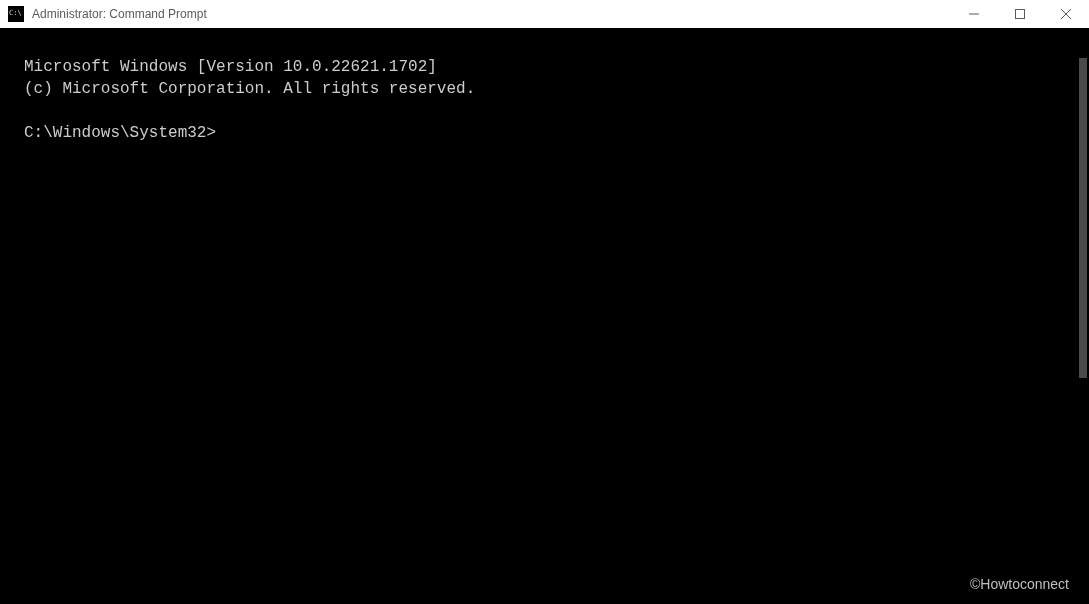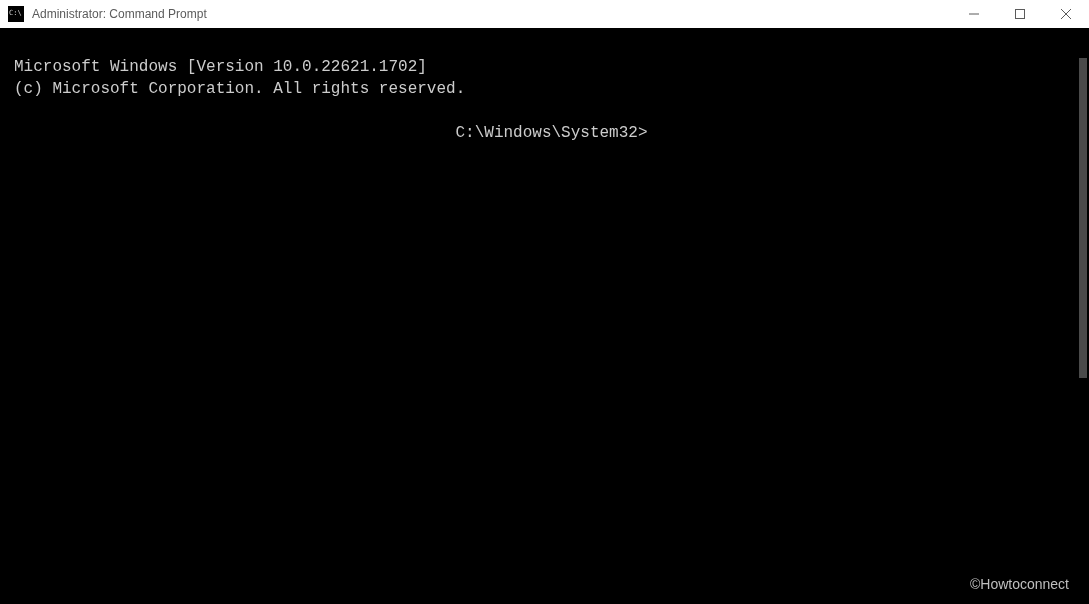--- a/index.html
+++ b/index.html
@@ -74,33 +74,32 @@
     fill: none;
   }
   .terminal-area {
     position: absolute;
     top: 28px;
     left: 0;
     right: 0;
     bottom: 0;
     background: #000000;
     box-sizing: border-box;
-    padding: 6px 0 0 14px;
+    padding: 6px 0 0 24px;
   }
   .terminal-content {
     font-family: Consolas, "Courier New", monospace;
     font-size: 16px;
     line-height: 22px;
     color: #cccccc;
     white-space: pre;
   }
   .prompt-line {
     display: flex;
     align-items: center;
-    flex-direction: column;
   }
   .highlight-box {
     border: 3px solid #ff0000;
     padding: 1px 10px 1px 0px;
     margin-left: -2px;
     display: inline-block;
   }
   .scrollbar {
     position: absolute;
     top: 30px;

